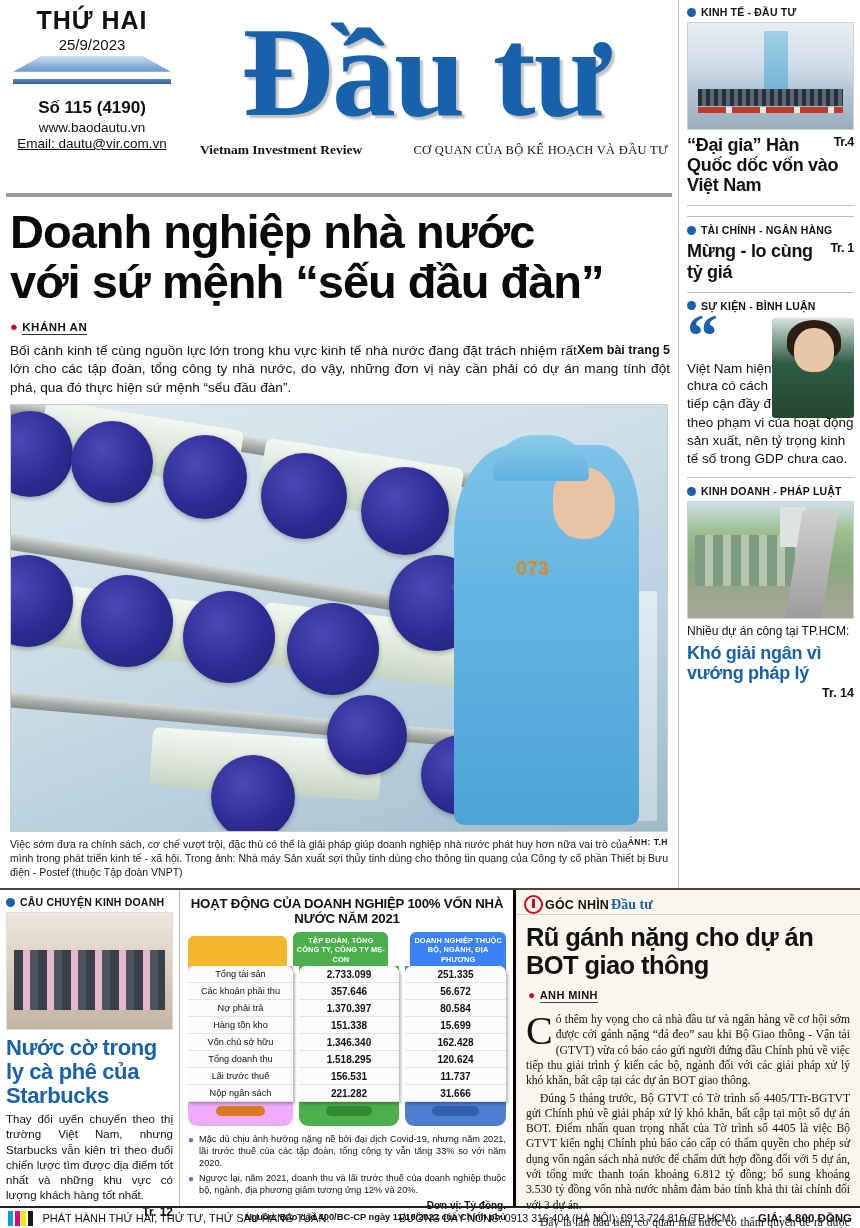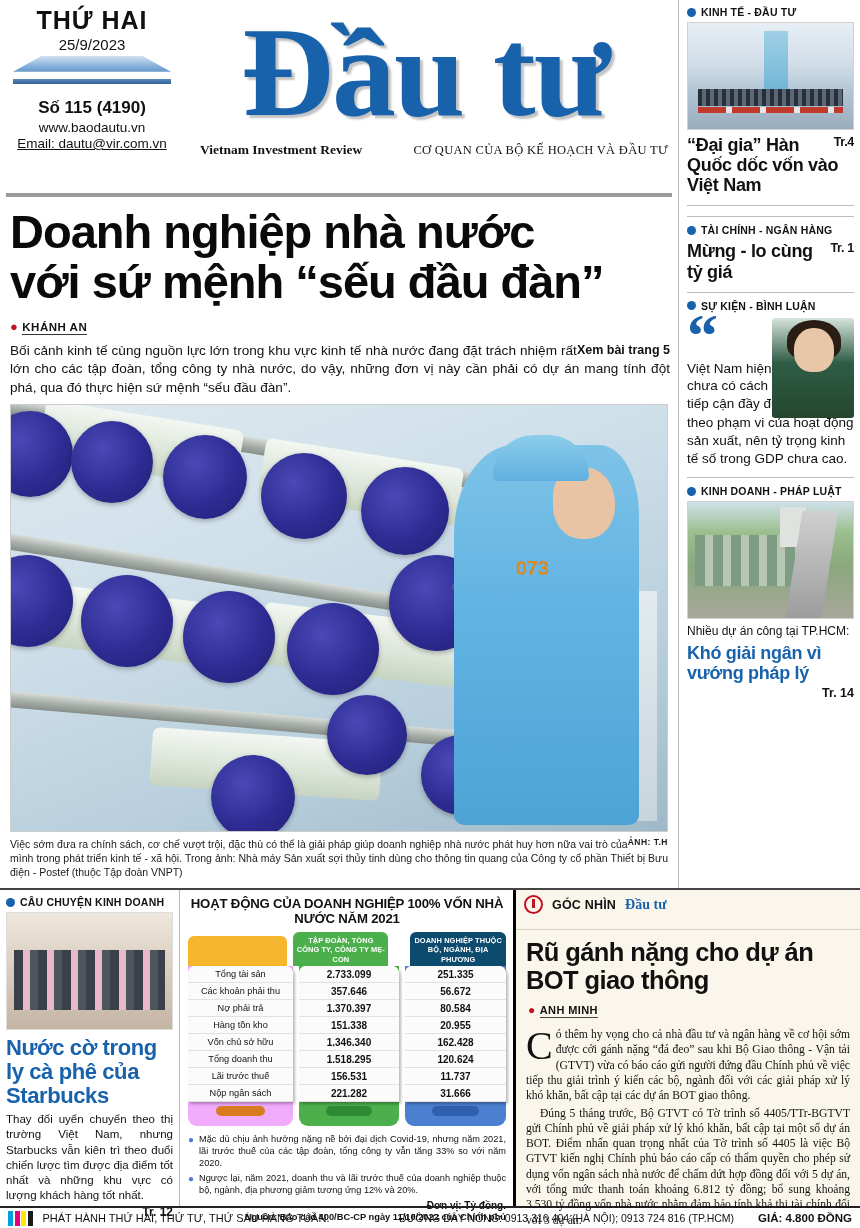--- a/index.html
+++ b/index.html
@@ -215,21 +215,21 @@
     font-weight: bold; font-size: 13.2px; text-align: center; letter-spacing: -.2px;
     margin: 2px 0 6px 0;
   }
   .chart { position: relative; }
   .chart-head { display: flex; height: 34px; align-items: flex-end; }
   .ch-tab { border-radius: 6px 6px 0 0; color:#fff; font-weight:bold;
     font-size: 7.4px; line-height: 1.25; text-align: center; padding: 5px 3px 3px;
     letter-spacing: .1px; display:flex; align-items:center; justify-content:center;}
   .ch-tab.c1 { width: 108px; height: 30px; background:#f5b52c; }
   .ch-tab.c2 { width: 103px; height: 34px; background:#4bb04b; margin-left: 6px;}
-  .ch-tab.c3 { width: 104px; height: 34px; background:#0c4a6e; margin-left: 22px;}
+  .ch-tab.c3 { width: 104px; height: 34px; background:#3b82f6; margin-left: 22px;}
   .ch-body { display: flex; }
   .ch-col { position: relative; }
   .ch-col.c1 { width: 108px; background:#f0abfc; border-radius: 0 0 9px 9px; padding: 0 0 10px 0;}
   .ch-col.c2 { width: 103px; margin-left:6px; background:#4bb04b; border-radius: 0 0 9px 9px; padding: 0 0 10px 0;}
   .ch-col.c3 { width: 104px; margin-left:6px; background:#4c7fd0; border-radius: 0 0 9px 9px; padding: 0 0 10px 0;}
   .ch-inner { background:#f7f7f7; border-radius: 7px 7px 0 0; overflow:hidden;
     box-shadow: 2px 2px 3px rgba(0,0,0,.28); }
   .ch-cell { height: 17px; line-height: 17px; font-size: 9.2px; text-align: center;
     border-bottom: 1px solid #e1e1e1; background:#fbfbfb; }
   .ch-col.c1 .ch-cell { font-weight: normal; }
@@ -239,21 +239,21 @@
   .ch-col.c2 .ch-foot { background:#2f8b33; }
   .ch-col.c3 .ch-foot { background:#2f5fae; }
 
   .notes { margin-top: 8px; }
   .note { display:flex; gap:5px; font-size: 9.2px; line-height:1.3; margin-bottom:3px; text-align: justify;}
   .note .nb { color:#4c7fd0; font-size: 10px; line-height: 1; padding-top:1px;}
   .unit { font-weight:bold; font-size:10px; text-align:right; margin-top:2px;}
   .source { font-weight:bold; font-size:9.3px; text-align:right; margin-top:1px;}
 
   
-  .op-head { display:flex; align-items:center; gap:9px; padding: 5px 8px 15px 8px;
+  .op-head { display:flex; align-items:center; gap:2px; padding: 5px 8px 0 8px;
      border-bottom: 1px solid #d8cfbe; }
   .op-logo { width:19px; height:19px; border-radius:50%; border:2.5px solid #c1121f;
      position:relative; flex:none;}
   .op-logo:after { content:""; position:absolute; left:5.5px; top:2px; width:3px; height:9px;
      background:#c1121f; }
   .op-k1 { font-weight:bold; font-size:12.5px; letter-spacing:.2px; }
   .op-k2 { font-weight:bold; font-size:14px; color:#1862ac; font-family:"Liberation Serif",serif; }
   .op-title { font-weight:bold; font-size:25.5px; line-height:1.1; padding: 8px 10px 0 10px;
      letter-spacing:-.6px;}
   .op-by { padding: 6px 0 2px 12px; }
@@ -484,21 +484,21 @@
               <div class="ch-cell">221.282</div>
             </div>
             <div class="ch-foot"></div>
           </div>
 
           <div class="ch-col c3">
             <div class="ch-inner">
               <div class="ch-cell">251.335</div>
               <div class="ch-cell">56.672</div>
               <div class="ch-cell">80.584</div>
-              <div class="ch-cell">20.955</div>
+              <div class="ch-cell">15.699</div>
               <div class="ch-cell">162.428</div>
               <div class="ch-cell">120.624</div>
               <div class="ch-cell">11.737</div>
               <div class="ch-cell">31.666</div>
             </div>
             <div class="ch-foot"></div>
           </div>
         </div>
       </div>
 

